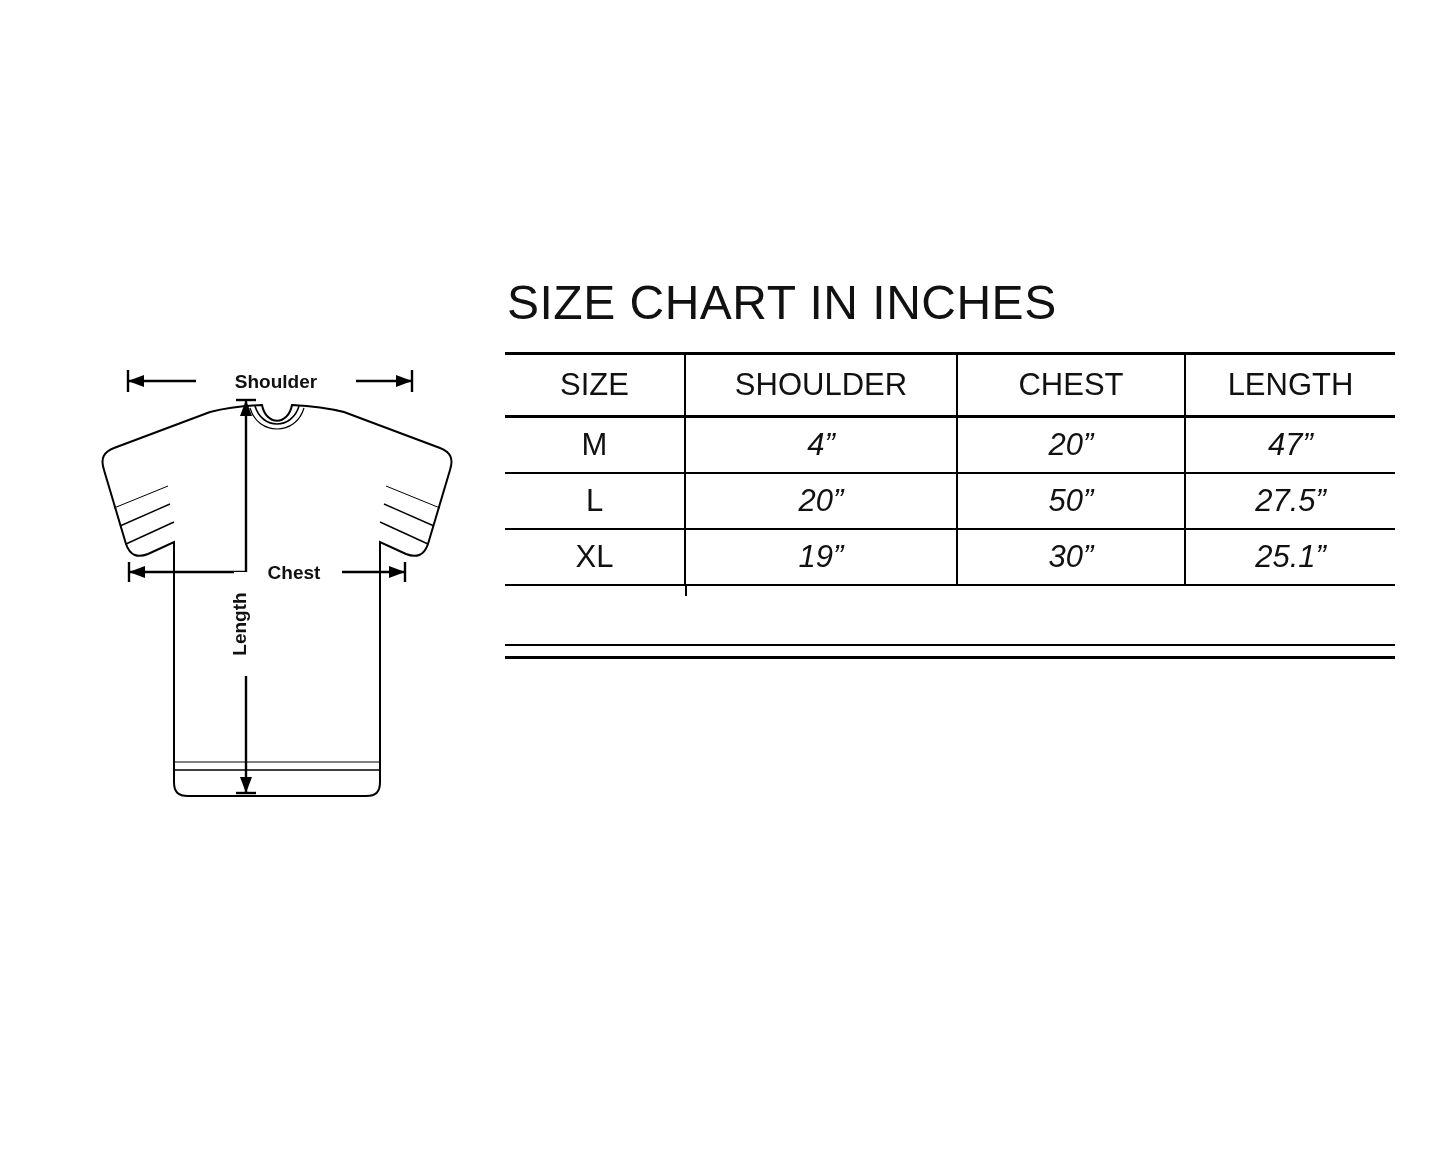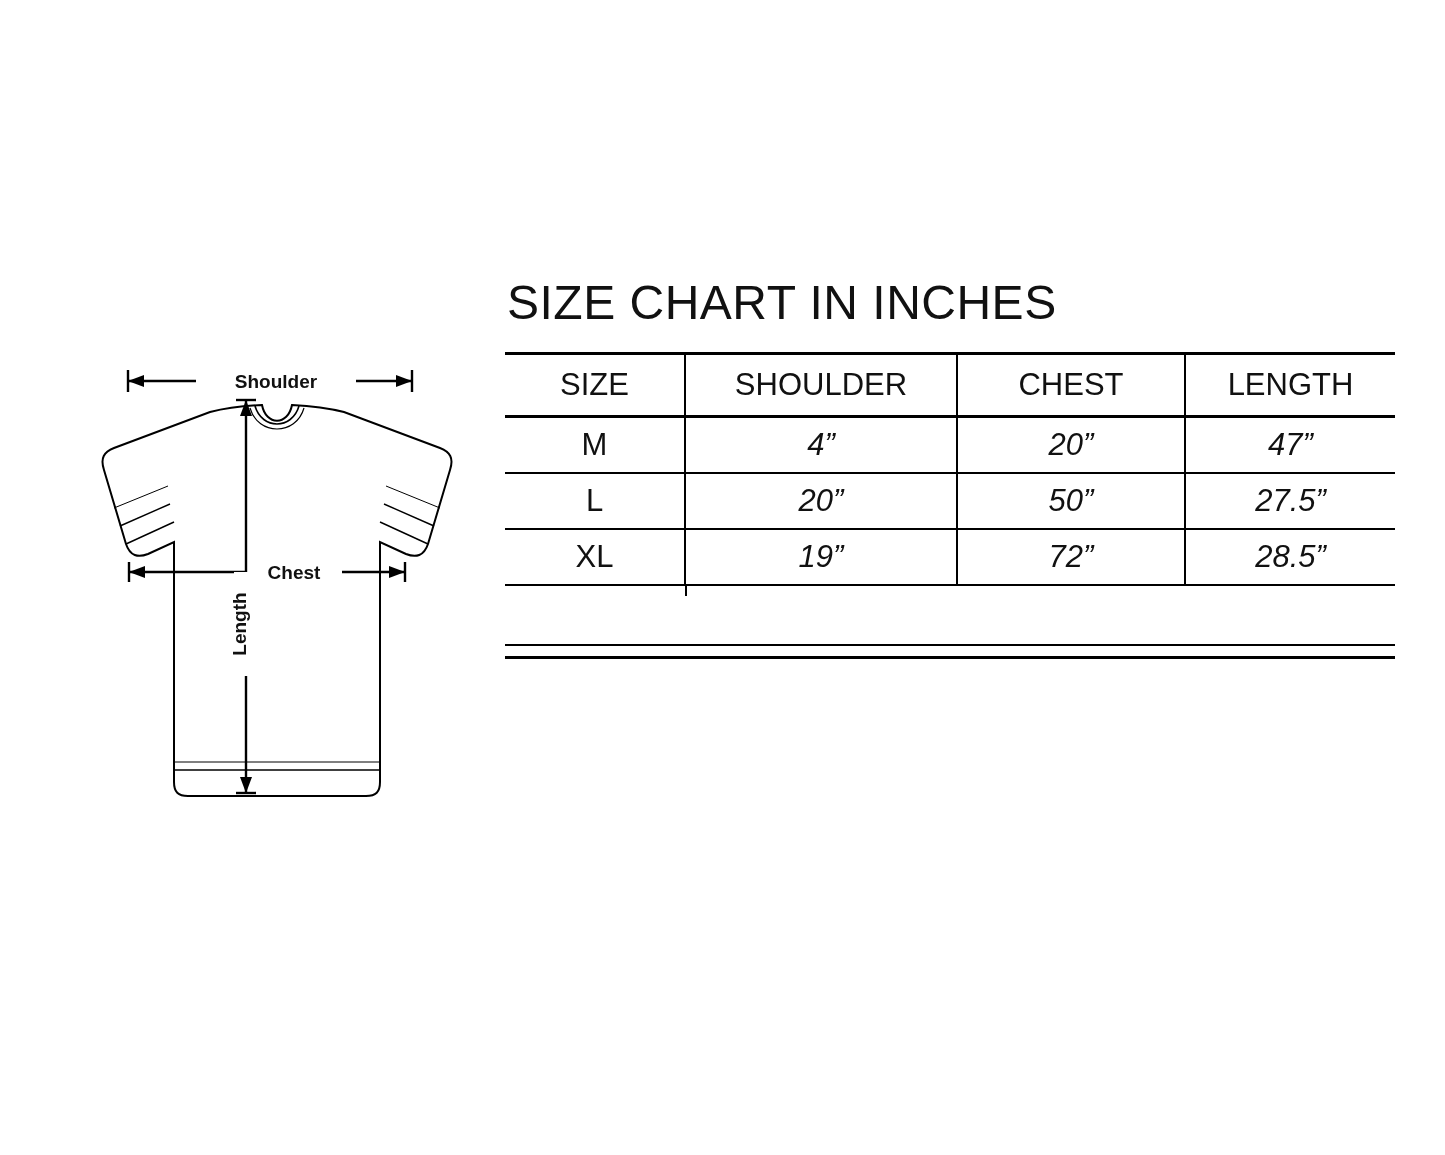--- a/index.html
+++ b/index.html
@@ -220,22 +220,22 @@
       </tr>
       <tr>
         <td class="size-cell">L</td>
         <td class="val-cell col-sep">20”</td>
         <td class="val-cell col-sep">50”</td>
         <td class="val-cell col-sep">27.5”</td>
       </tr>
       <tr>
         <td class="size-cell">XL</td>
         <td class="val-cell col-sep">19”</td>
-        <td class="val-cell col-sep">72”</td>
-        <td class="val-cell col-sep">28.5”</td>
+        <td class="val-cell col-sep">30”</td>
+        <td class="val-cell col-sep">25.1”</td>
       </tr>
     </tbody>
   </table>
 
   <div id="footer-rules">
     <div class="gap"></div>
     <div class="stub-wrap">
         <div class="stub"></div>
       </div>
     <div class="thin-rule"></div>

